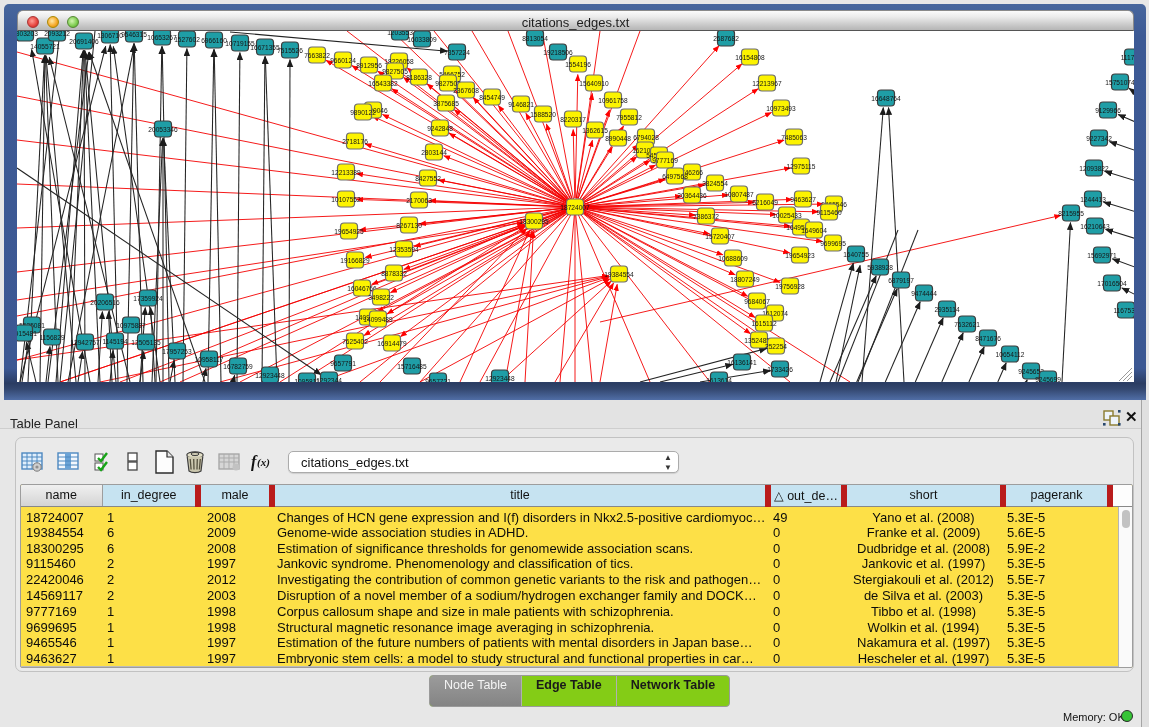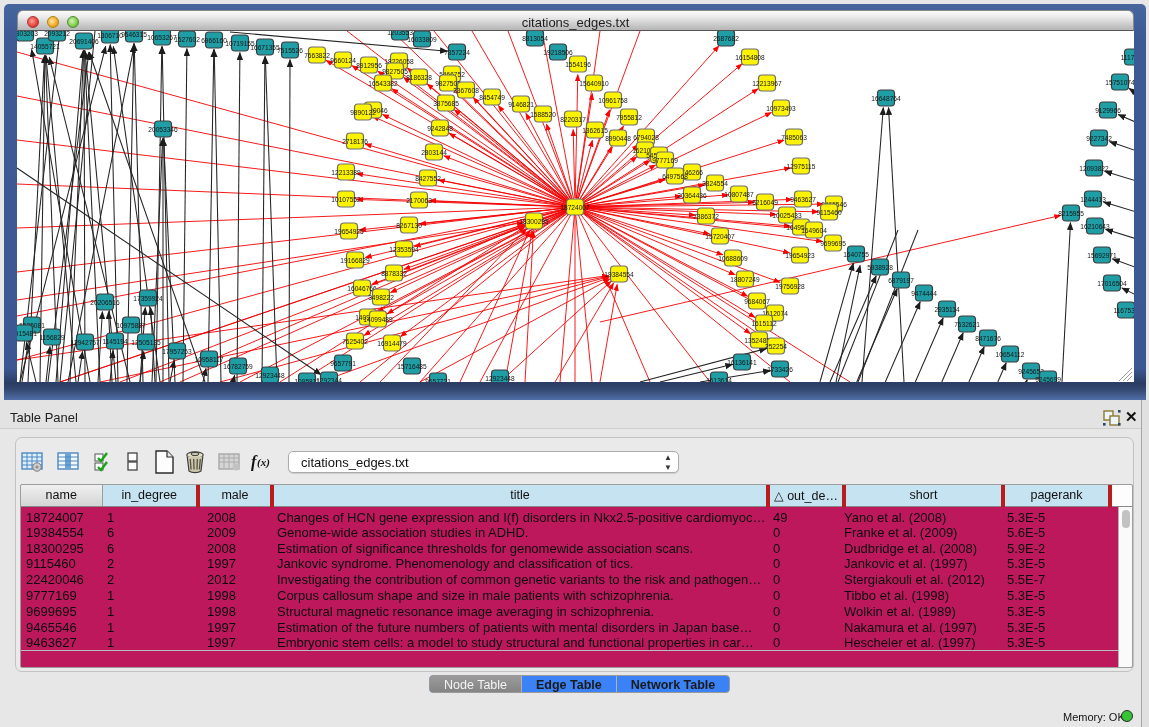--- a/index.html
+++ b/index.html
@@ -4,46 +4,46 @@
 html,body{width:1149px;height:727px;background:#e7e7e7;font-family:"Liberation Sans",sans-serif;overflow:hidden}
 #stage{position:relative;width:1149px;height:727px}
 
 #frame{position:absolute;left:4px;top:4px;width:1142px;height:396px;background:linear-gradient(180deg,#47669d 0%,#3d5a95 8%,#3c5893 92%,#2b3d63 95.8%,#33476f 97.2%,#506ea6 100%);border-radius:5px 5px 0 0}
 #titlebar{position:absolute;left:13px;top:6px;width:1117px;height:21px;border-radius:6px 6px 0 0;background:linear-gradient(180deg,#fbfbfb 0%,#ececec 30%,#d8d8d8 55%,#c4c4c4 80%,#b6b6b6 100%);border:1px solid #8a8a8a;border-bottom:1px solid #555}
 #titlebar .t{position:absolute;left:0;right:0;top:3.5px;text-align:center;font-size:13px;font-weight:normal;color:#1e1e1e}
 .tl{position:absolute;top:4.5px;width:12px;height:12px;border-radius:50%}
 #canvas{position:absolute;left:13px;top:27px;width:1117px;height:351px;background:#fff}
 
 #panel{position:absolute;left:0;top:400px;width:1149px;height:327px;background:#e7e7e7}
-#ptitle{position:absolute;left:10px;top:10px;font-size:13px;color:#222}
+#ptitle{position:absolute;left:10px;top:16px;font-size:13px;color:#222}
 #pfloat{position:absolute;left:1102px;top:9px}
 #pclose{position:absolute;left:1125px;top:8px;font-size:15px;font-weight:bold;color:#111}
 #pbar{position:absolute;left:0;top:0;width:1141px;height:29px;background:#e3e3e3;border-bottom:1px solid #cecece}
 #container{position:absolute;left:15px;top:37px;width:1119px;height:235px;background:#eaeaea;border:1px solid #c2c2c2;border-radius:7px}
 #toolbar{position:absolute;left:5px;top:12px;height:24px}
 .ic{position:absolute;top:0}
 #combo{position:absolute;left:272px;top:13px;width:391px;height:22px;background:#fff;border:1px solid #ababab;border-radius:5px;box-shadow:0 1px 1px rgba(0,0,0,.12)}
 #combo .txt{position:absolute;left:12px;top:3px;font-size:13px;color:#111}
 #combo .ar{position:absolute;right:6px;top:1px;font-size:8px;color:#333;line-height:10px}
-#tablewrap{position:absolute;left:4px;top:46px;width:1113px;height:184px;background:#be185d;border:1px solid #9d9d9d;border-radius:2px;overflow:hidden}
+#tablewrap{position:absolute;left:4px;top:46px;width:1113px;height:184px;background:#fde047;border:1px solid #9d9d9d;border-radius:2px;overflow:hidden}
 table{border-collapse:collapse;table-layout:fixed;width:1108px;font-size:13px}
-th{height:21px;font-weight:normal;font-size:12.5px;color:#111;background:#c6e3f1;border-right:4px solid #b91c1c;border-bottom:1px solid #888;text-align:center;overflow:hidden;white-space:nowrap}
+th{height:21px;font-weight:normal;font-size:12.5px;color:#111;background:#c6e3f1;border-right:6px solid #b91c1c;border-bottom:1px solid #888;text-align:center;overflow:hidden;white-space:nowrap}
 th.c1{background:linear-gradient(180deg,#f0f0f0,#d4d4d4);border-right:1px solid #9d9d9d}
 th.c8{background:#fdfdfd;border-right:none}
 td{height:15.8px;color:#0c0c0c;white-space:nowrap;overflow:hidden;padding:0 0 0 5px}
 tr:nth-child(2) td{padding-top:3px}
 td.c7{padding-left:4px}
 td.c3{padding-left:9px}
-td.c6{text-align:left;padding:0}
+td.c6{text-align:center;padding:0}
 tr:last-child td{border-bottom:1px solid #bbb}
 .c1{width:81px}.c2{width:96px}.c3{width:74px}.c4{width:496px}.c5{width:76px}.c6{width:159px}.c7{width:107px}.c8{width:37px}
 #vsb{position:absolute;right:0px;top:22px;width:14px;height:160px;border-left:1px solid #b5b5b5;background:#fafafa}
 #vsb .thumb{position:absolute;left:3px;top:3px;width:8px;height:18px;border-radius:4px;background:#c2c2c2}
 
-#tabs{position:absolute;left:429px;top:275px;height:18px;display:flex;border:1px solid #9a9a9a;border-radius:4px;overflow:hidden;background:#3b82f6}
+#tabs{position:absolute;left:429px;top:275px;height:32px;display:flex;border:1px solid #9a9a9a;border-radius:4px;overflow:hidden;background:#84cc16}
 #tabs div{font-size:12.5px;font-weight:bold;color:#1a1a1a;padding:1px 14px 0 14px;line-height:16px;border-right:1px solid #b0b0b0}
 #tabs div:last-child{border-right:none}
 #tabs .sel{background:linear-gradient(180deg,#9b9b9b,#848484);color:#f4f4f4;font-weight:normal}
 #mem{position:absolute;left:1063px;top:311px;font-size:11px;color:#111}
 #memdot{position:absolute;left:1121px;top:710px;width:12px;height:12px;border-radius:50%;background:#35c435;border:1.5px solid #2c2c2c}
 #rstrip{position:absolute;left:1141px;top:400px;width:8px;height:327px;background:#e0e0e0;border-left:1px solid #a5a5a5}
 </style></head>
 <body>
 <div id="stage">
   <div id="frame">
@@ -669,36 +669,46 @@
                 <td class="c1">22420046</td>
                 <td class="c2">2</td>
                 <td class="c3">2012</td>
                 <td class="c4">Investigating the contribution of common genetic variants to the risk and pathogen…</td>
                 <td class="c5">0</td>
                 <td class="c6">Stergiakouli et al. (2012)</td>
                 <td class="c7">5.5E-7</td>
                 <td class="c8"></td>
               </tr>
               <tr>
+                <td class="c1">14569117</td>
+                <td class="c2">2</td>
+                <td class="c3">2003</td>
+                <td class="c4">Disruption of a novel member of a sodium/hydrogen exchanger family and DOCK…</td>
+                <td class="c5">0</td>
+                <td class="c6">de Silva et al. (2003)</td>
+                <td class="c7">5.3E-5</td>
+                <td class="c8"></td>
+              </tr>
+              <tr>
                 <td class="c1">9777169</td>
                 <td class="c2">1</td>
                 <td class="c3">1998</td>
                 <td class="c4">Corpus callosum shape and size in male patients with schizophrenia.</td>
                 <td class="c5">0</td>
                 <td class="c6">Tibbo et al. (1998)</td>
                 <td class="c7">5.3E-5</td>
                 <td class="c8"></td>
               </tr>
               <tr>
                 <td class="c1">9699695</td>
                 <td class="c2">1</td>
                 <td class="c3">1998</td>
                 <td class="c4">Structural magnetic resonance image averaging in schizophrenia.</td>
                 <td class="c5">0</td>
-                <td class="c6">Wolkin et al. (1989)</td>
+                <td class="c6">Wolkin et al. (1994)</td>
                 <td class="c7">5.3E-5</td>
                 <td class="c8"></td>
               </tr>
               <tr>
                 <td class="c1">9465546</td>
                 <td class="c2">1</td>
                 <td class="c3">1997</td>
                 <td class="c4">Estimation of the future numbers of patients with mental disorders in Japan base…</td>
                 <td class="c5">0</td>
                 <td class="c6">Nakamura et al. (1997)</td>

